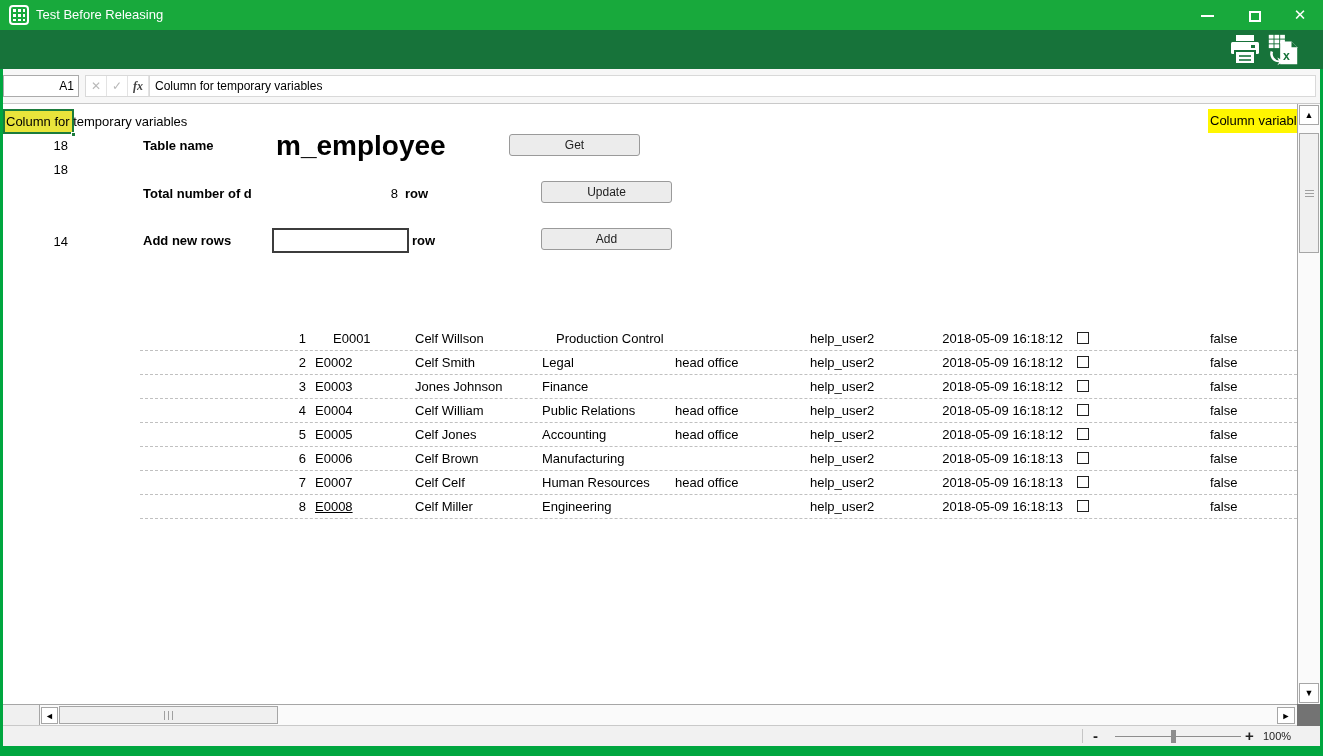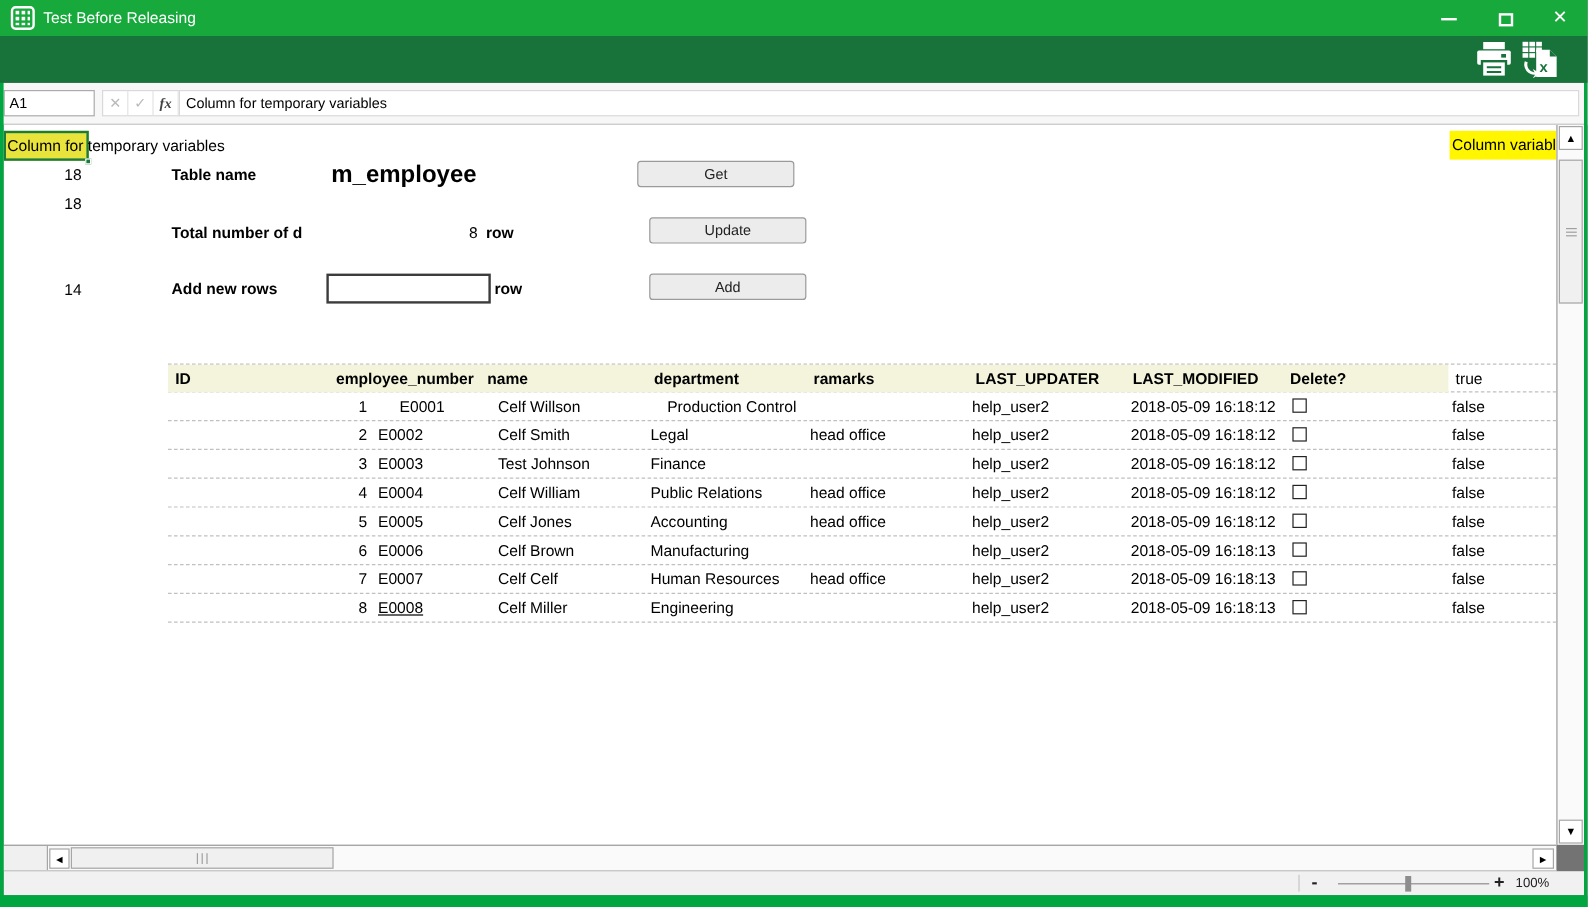--- a/index.html
+++ b/index.html
@@ -30,21 +30,21 @@
   .winbtn { position:absolute; top:0; width:34px; height:30px; color:#fff; text-align:center; line-height:30px; font-size:14px; cursor:default; }
   #btn-min { left:1190px; } #btn-min .bar { display:inline-block; width:13px; height:2px; background:#fff; vertical-align:middle; }
   #btn-max { left:1238px; } #btn-max .box { display:inline-block; width:12px; height:11px; border:2px solid #fff; vertical-align:middle; }
   #btn-close { left:1283px; font-size:15px; }
 
   #toolbar { position:absolute; left:0; top:30px; width:1323px; height:39px; background:#17733a; z-index:55; }
   .toolicon { position:absolute; top:3px; width:36px; height:34px; }
 
   
   #formulabar { position:absolute; left:0; top:69px; width:1323px; height:35px; background:#f7f7f7; border-bottom:1px solid #c9c9c9; z-index:40; }
-  #namebox { position:absolute; left:3px; top:6px; width:76px; height:22px; background:#fff; border:1px solid #ababab; font-size:12px; padding:3px 4px; }
+  #namebox { position:absolute; left:3px; top:6px; width:76px; height:22px; background:#fff; border:1px solid #ababab; font-size:12px; padding:3px 4px;text-align:right; }
   #fbtns { position:absolute; left:85px; top:6px; height:22px; display:flex; background:#fff; border:1px solid #d9d9d9; }
   #fbtns .fb { width:21px; height:20px; text-align:center; line-height:20px; font-size:12px; color:#b9b9b9; border-right:1px solid #e3e3e3; }
   #fbtns .fx { color:#444; font-style:italic; font-family:"Liberation Serif", serif; font-weight:bold; }
   #formulafield { position:absolute; left:149px; top:6px; width:1167px; height:22px; background:#fff; border:1px solid #d9d9d9; font-size:12px; padding:3px 5px; white-space:nowrap; overflow:hidden; }
 
   
   #sheet { position:absolute; left:3px; top:104px; width:1294px; height:600px; background:#fff; overflow:hidden; z-index:10; }
   .abs { position:absolute; white-space:nowrap; }
   .cellline { height:24px; line-height:24px; font-size:13px; color:#000; }
   .b { font-weight:bold; }
@@ -151,45 +151,33 @@
     <div class="abs" id="a1-box"></div>
     <div class="abs cellline" id="a1-text">Column for temporary variables</div>
     <div class="abs" id="a1-handle"></div>
     <div class="abs cellline" id="right-cell">Column variabl</div>
 
     <div class="abs cellline" style="left:0;top:30px;width:65px;text-align:right">18</div>
     <div class="abs cellline" style="left:0;top:54px;width:65px;text-align:right">18</div>
     <div class="abs cellline" style="left:0;top:126px;width:65px;text-align:right">14</div>
 
     <div class="abs cellline b" style="left:140px;top:30px">Table name</div>
-    <div class="abs b" style="left:273px;top:29px;font-size:20px;line-height:26px">m_employee</div>
-    <div class="btn" style="left:528px;top:30px">Get</div>
+    <div class="abs b" style="left:273px;top:29px;font-size:28px;line-height:26px">m_employee</div>
+    <div class="btn" style="left:506px;top:30px">Get</div>
 
     <div class="abs cellline b" style="left:140px;top:78px">Total number of d</div>
     <div class="abs cellline" style="left:317px;top:78px;width:78px;text-align:right">8</div>
     <div class="abs cellline b" style="left:402px;top:78px">row</div>
     <div class="btn" style="left:538px;top:77px">Update</div>
 
     <div class="abs cellline b" style="left:140px;top:125px">Add new rows</div>
     <input id="add-input" value="" style="">
     <div class="abs cellline b" style="left:409px;top:125px">row</div>
     <div class="btn" style="left:538px;top:124px">Add</div>
 
-    <div id="thead">
-      <div class="band"></div>
-      <div class="hlabel" style="left:6px">ID</div>
-      <div class="hlabel" style="left:140px">employee_number</div>
-      <div class="hlabel" style="left:266px">name</div>
-      <div class="hlabel" style="left:405px">department</div>
-      <div class="hlabel" style="left:538px">ramarks</div>
-      <div class="hlabel" style="left:673px">LAST_UPDATER</div>
-      <div class="hlabel" style="left:804px">LAST_MODIFIED</div>
-      <div class="hlabel" style="left:935px">Delete?</div>
-      <div class="hlabel reg" style="left:1073px">true</div>
-    </div>
     <div id="rows">
         <div class="trow" style="top: 223px;">
           <div class="tcell" style="left: 0px; width: 166px; text-align: right;"><span>1</span></div>
           <div class="tcell" style="left: 193px; width: 100px;"><span>E0001</span></div>
           <div class="tcell" style="left: 275px; width: 124px;"><span>Celf Willson</span></div>
           <div class="tcell" style="left: 416px; width: 130px;"><span>Production Control</span></div>
           <div class="tcell" style="left: 535px; width: 130px;"><span></span></div>
           <div class="tcell" style="left: 670px; width: 122px;"><span>help_user2</span></div>
           <div class="tcell clipleft" style="left: 796px; width: 127px;">
             <span>2018-05-09 16:18:12</span>
@@ -206,21 +194,21 @@
           <div class="tcell" style="left: 670px; width: 122px;"><span>help_user2</span></div>
           <div class="tcell clipleft" style="left: 796px; width: 127px;">
             <span>2018-05-09 16:18:12</span>
           </div>
           <div class="tcell" style="left: 1070px; width: 80px;"><span>false</span></div>
           <span class="checkbox"></span>
         </div>
         <div class="trow" style="top: 271px;">
           <div class="tcell" style="left: 0px; width: 166px; text-align: right;"><span>3</span></div>
           <div class="tcell" style="left: 175px; width: 100px;"><span>E0003</span></div>
-          <div class="tcell" style="left: 275px; width: 124px;"><span>Test Johnson</span></div>
+          <div class="tcell" style="left: 275px; width: 124px;"><span>Jones Johnson</span></div>
           <div class="tcell" style="left: 402px; width: 130px;"><span>Finance</span></div>
           <div class="tcell" style="left: 535px; width: 130px;"><span></span></div>
           <div class="tcell" style="left: 670px; width: 122px;"><span>help_user2</span></div>
           <div class="tcell clipleft" style="left: 796px; width: 127px;">
             <span>2018-05-09 16:18:12</span>
           </div>
           <div class="tcell" style="left: 1070px; width: 80px;"><span>false</span></div>
           <span class="checkbox"></span>
         </div>
         <div class="trow" style="top: 295px;">

